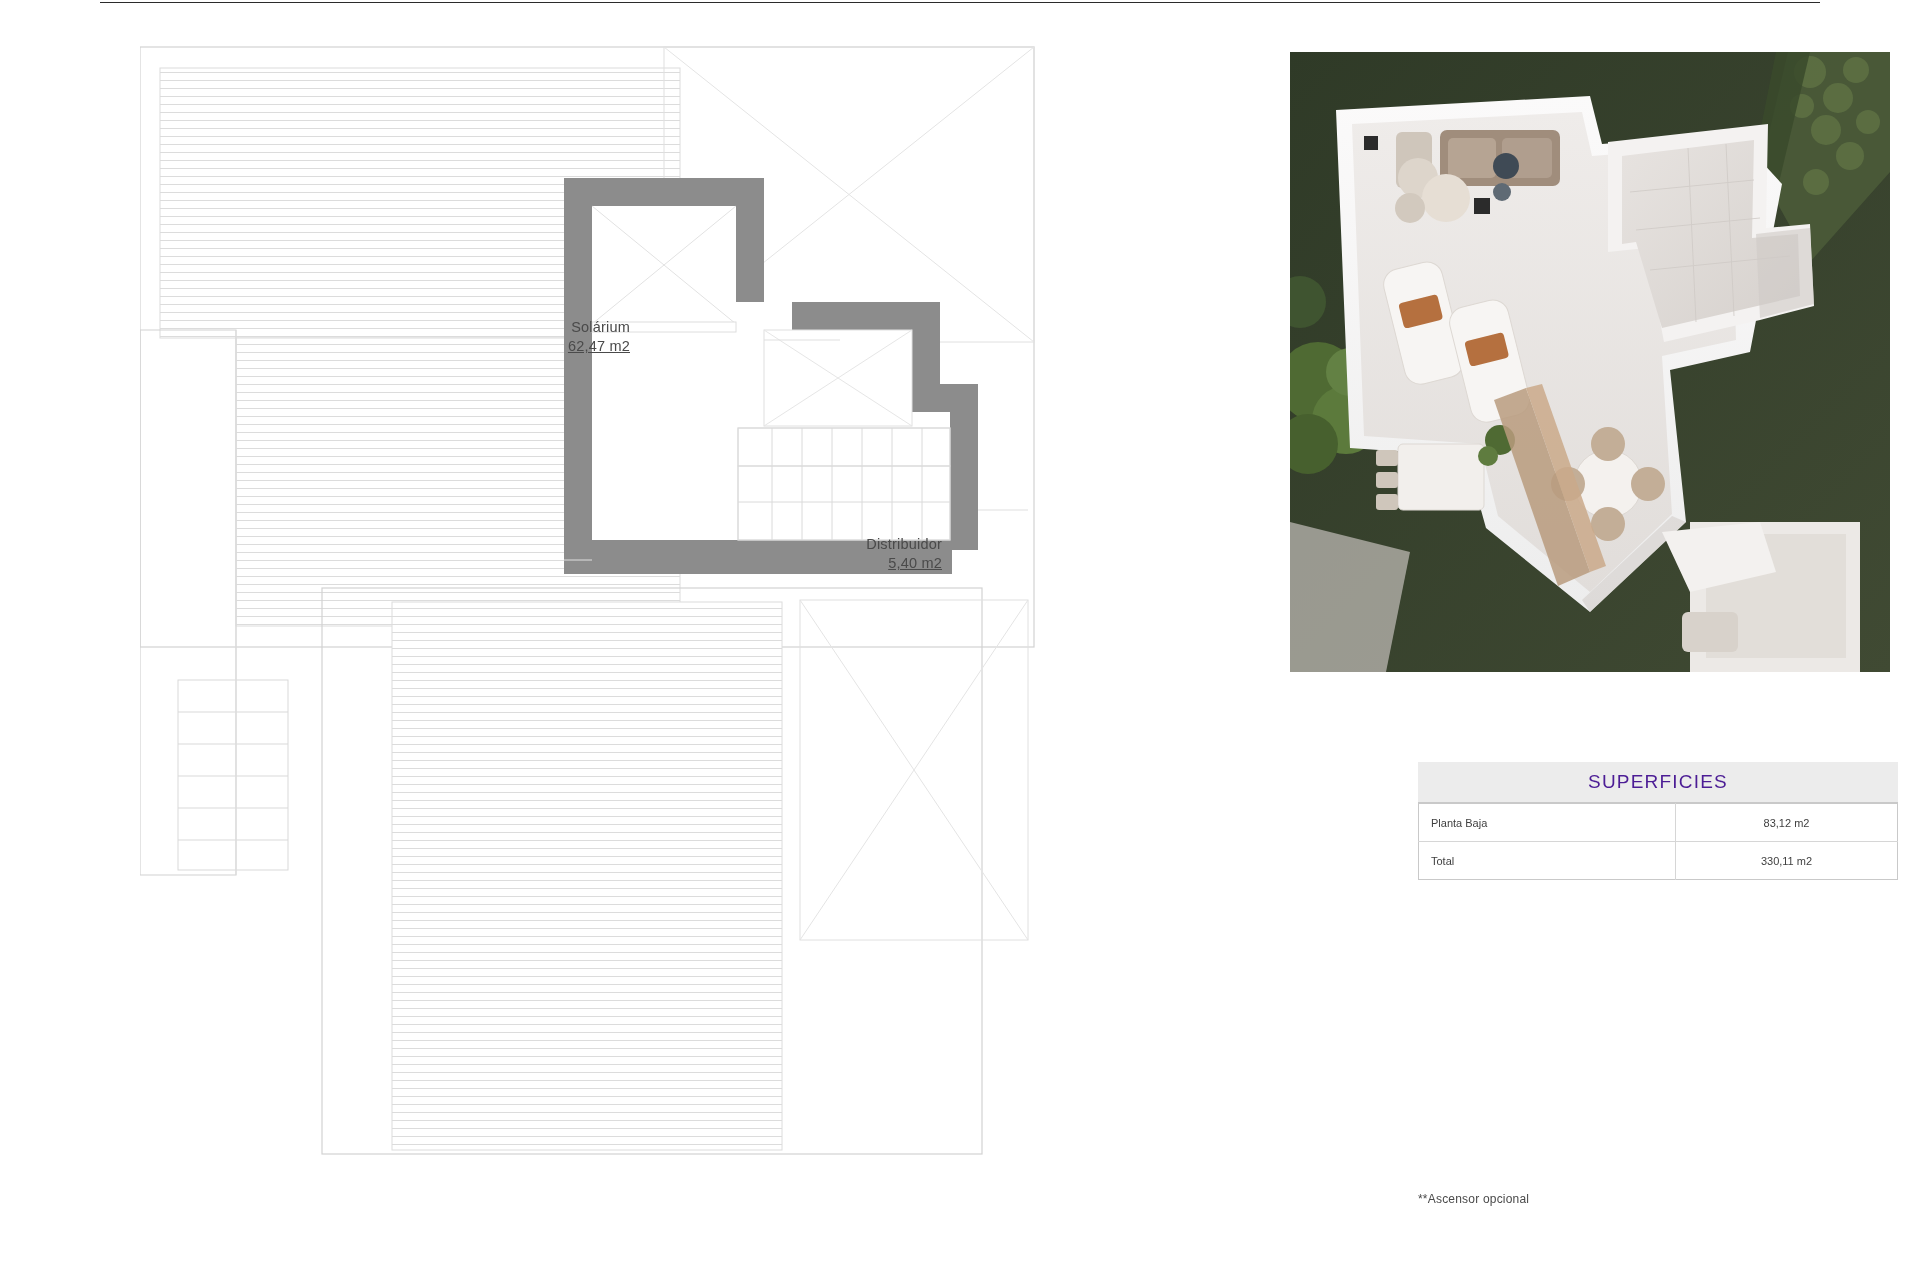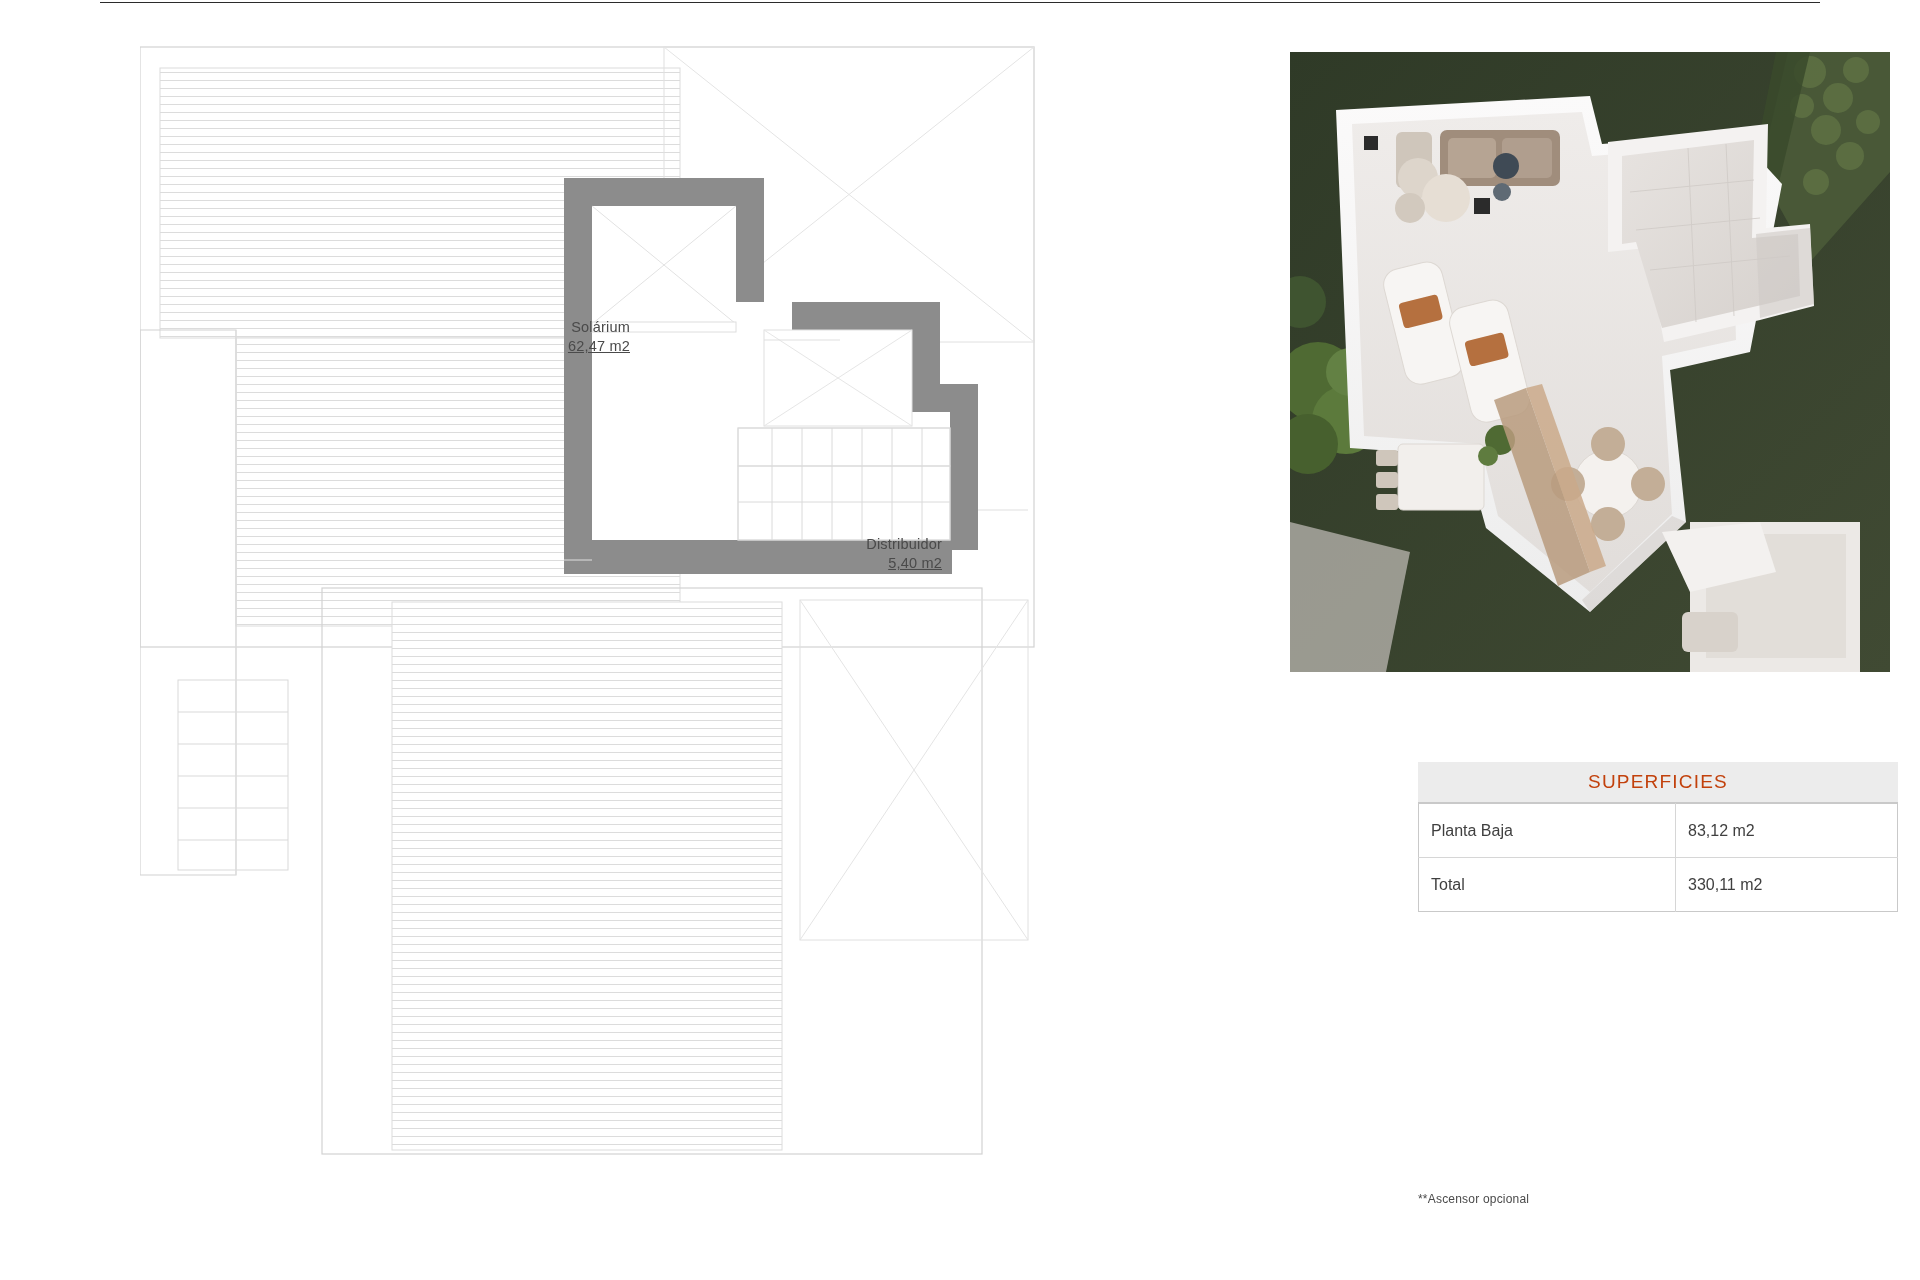--- a/index.html
+++ b/index.html
@@ -75,38 +75,38 @@
     border-collapse: collapse;
     background: #fff;
   }
   table.surfaces { border-spacing: 0; }
   .surfaces caption {
     caption-side: top;
     background: #ececec;
     font-size: 19px;
     letter-spacing: 1.2px;
     padding: 9px 12px 9px;
-    color: #c2410c;
+    color: #4c1d95;
     border-bottom: 1px solid #c9c9c9;
   }
   .surfaces td {
     border-top: 1px solid #d6d6d6;
-    font-size: 16px;
+    font-size: 11px;
     height: 37px;
     color: #3f3f3f;
-    padding: 8px 12px;
+    padding: 0 12px;
   }
   .surfaces tr:first-child td { border-top: none; }
   .surfaces td.k {
     width: 232px;
     border-right: 1px solid #d6d6d6;
     text-align: left;
   }
   .surfaces td.v {
-    text-align: left;
+    text-align: center;
   }
 
   .footnote {
     position: absolute;
     left: 1418px;
     top: 1192px;
     font-size: 12px;
     color: #4a4a4a;
     letter-spacing: .2px;
   }

